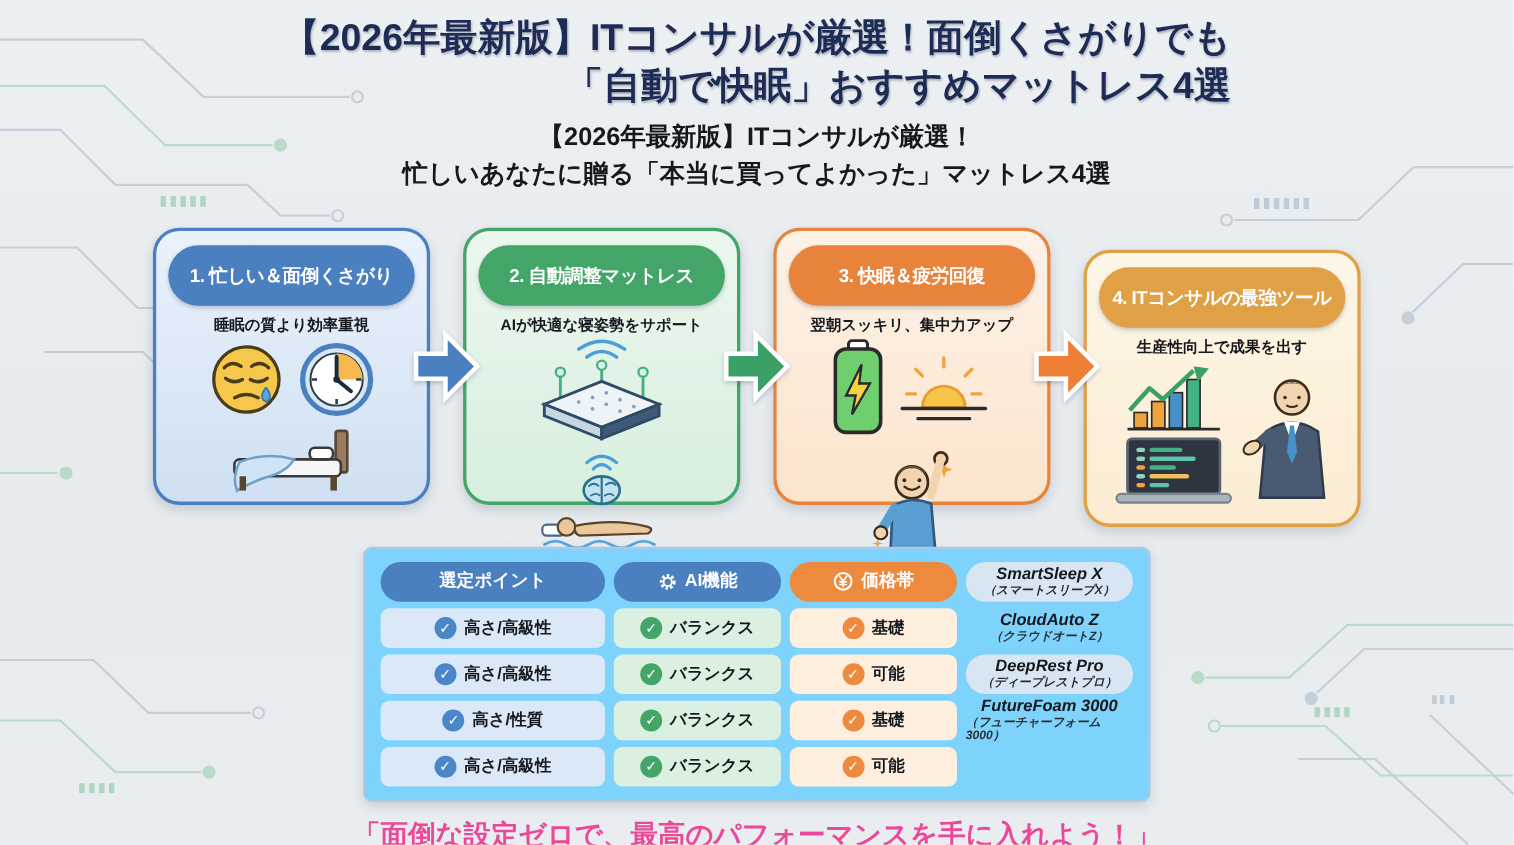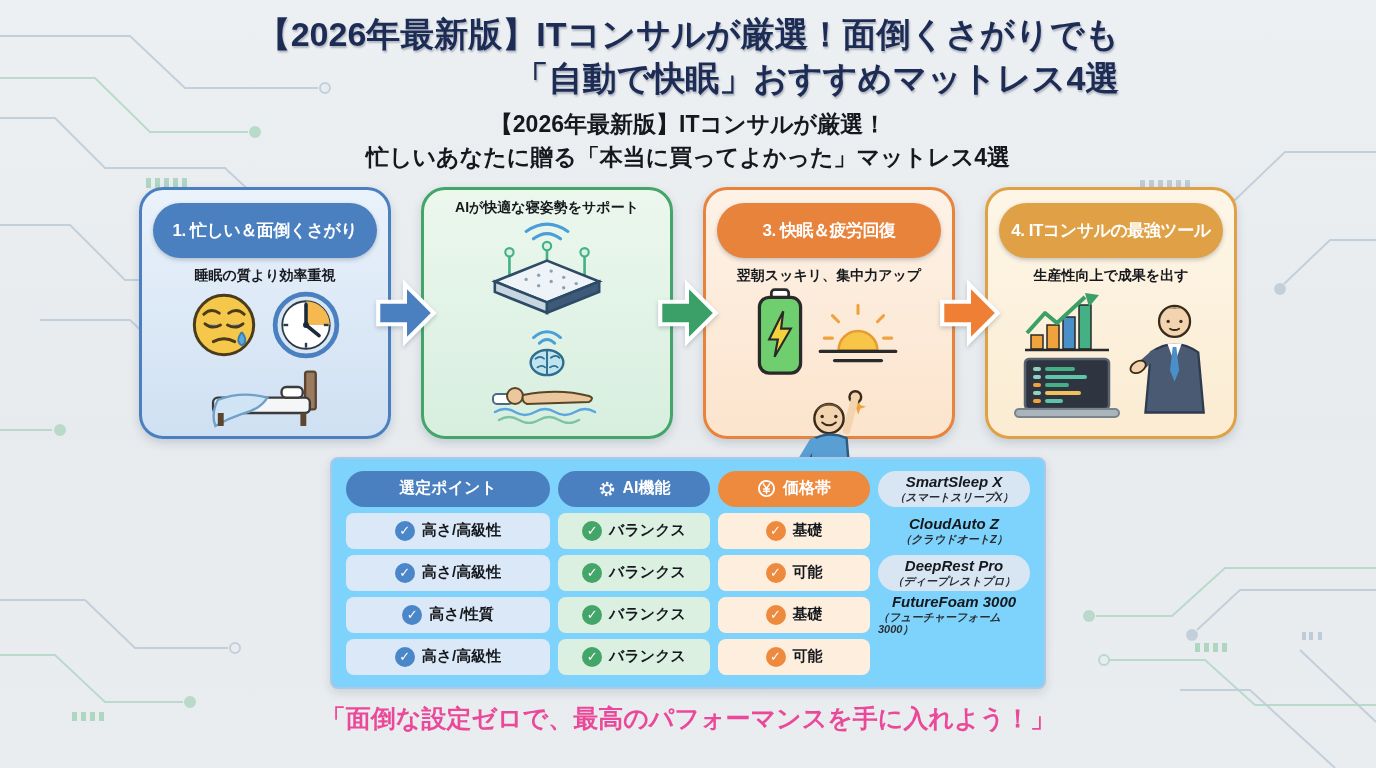--- a/index.html
+++ b/index.html
@@ -19,21 +19,21 @@
     font-size:23px;line-height:1.4;}
 
   
   .steps-row{margin-top:14px;display:flex;align-items:center;justify-content:center;}
   .step-card{width:252px;height:252px;border-radius:24px;border:3px solid;box-sizing:border-box;
     display:flex;flex-direction:column;align-items:center;
     box-shadow:0 4px 10px rgba(40,60,90,.18);}
   .step-card.c1{border-color:#4a7fc0;background:linear-gradient(180deg,#eaf2fb 0%,#cfe0f2 100%);}
   .step-card.c2{border-color:#43a568;background:linear-gradient(180deg,#ecf7ee 0%,#d7efdf 100%);}
   .step-card.c3{border-color:#e8833c;background:linear-gradient(180deg,#fdf2e7 0%,#fce4cd 100%);}
-  .step-card.c4{border-color:#e0a146;background:linear-gradient(180deg,#fdf6e7 0%,#fbecd2 100%);}
+  .step-card.c4{border-color:#e0a146;background:linear-gradient(180deg,#fdf6e7 0%,#fbecd2 100%);margin-top:40px;}
   .step-pill{margin-top:13px;width:calc(100% - 22px);box-sizing:border-box;border-radius:999px;
     padding:16px 2px;color:#fff;font-weight:800;font-size:17px;letter-spacing:-.5px;
     text-align:center;white-space:nowrap;box-shadow:0 2px 4px rgba(30,50,80,.25);}
   .c1 .step-pill{background:#4a7fc0;}
   .c2 .step-pill{background:#43a568;}
   .c3 .step-pill{background:#e8833c;}
   .c4 .step-pill{background:#e0a146;}
   .step-desc{margin-top:9px;font-size:14px;font-weight:800;color:#15181c;text-align:center;white-space:nowrap;}
   .step-art{flex:1;width:100%;display:flex;align-items:center;justify-content:center;gap:6px;flex-wrap:wrap;padding:2px 8px 10px;box-sizing:border-box;}
   .art-col{display:flex;flex-direction:column;align-items:center;gap:2px;}
@@ -179,20 +179,21 @@
           <rect x="80" y="37" width="5" height="11" fill="#5a452f"></rect>
         </svg>
       </div>
     </div>
 
     <svg class="flow-arrow" width="62" height="72" viewBox="0 0 60 70">
       <polygon points="3,24 29,24 29,7 57,35 29,63 29,46 3,46" fill="#4a7fc0" stroke="#ffffff" stroke-width="4"></polygon>
     </svg>
 
     <div class="step-card c2">
+      <div class="step-pill">2. 自動調整マットレス</div>
       <div class="step-desc">AIが快適な寝姿勢をサポート</div>
       <div class="step-art">
         <svg width="126" height="96" viewBox="0 0 120 92">
           <path d="M40,10 Q60,-4 80,10" stroke="#4a9fd8" stroke-width="3" fill="none" stroke-linecap="round"></path>
           <path d="M47,17 Q60,7 73,17" stroke="#4a9fd8" stroke-width="3" fill="none" stroke-linecap="round"></path>
           <line x1="24" y1="52" x2="24" y2="32" stroke="#43b184" stroke-width="2.5"></line>
             <circle cx="24" cy="30" r="4" fill="#d9f2e4" stroke="#43b184" stroke-width="2"></circle>
           <line x1="60" y1="44" x2="60" y2="26" stroke="#43b184" stroke-width="2.5"></line>
             <circle cx="60" cy="24" r="4" fill="#d9f2e4" stroke="#43b184" stroke-width="2"></circle>
           <line x1="96" y1="52" x2="96" y2="32" stroke="#43b184" stroke-width="2.5"></line>

